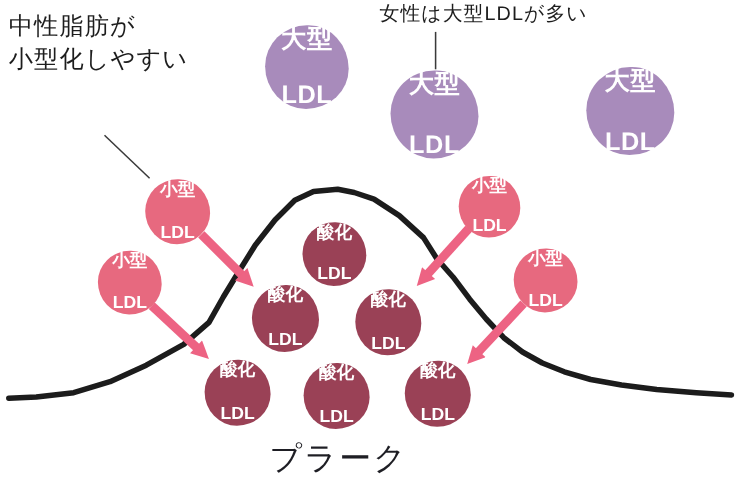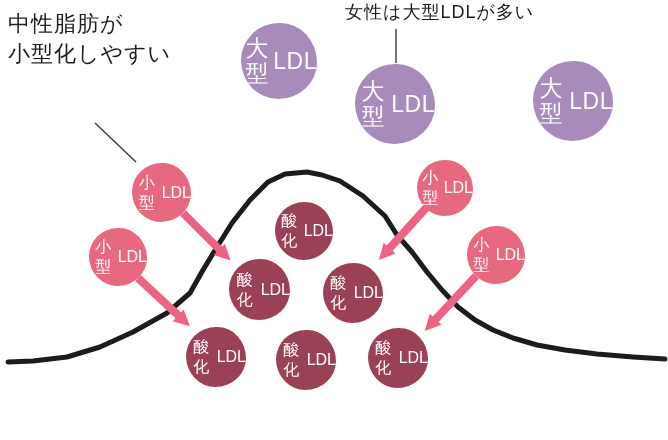--- a/index.html
+++ b/index.html
@@ -39,24 +39,24 @@
     left:245px;top:397px;
     font-size:29px;
     letter-spacing:2px;
     color:#1e1e24;
     font-weight:400;
     white-space:nowrap;
   }
   
   .bubble{
     position:absolute;
-    display:flex;
-    align-items:center;justify-content:flex-end;
+    display:flex;flex-direction:column;
+    align-items:center;justify-content:space-between;
     color:#ffffff;
-    font-weight:normal;
+    font-weight:bold;
     text-align:center;
     border-radius:50% 48% 51% 49% / 49% 52% 48% 51%;
   }
   .bubble .l1,.bubble .l2{display:block;}
   .bubble-large{font-size:23px;line-height:25px;letter-spacing:0.5px;}
   .bubble-small,.bubble-ox{font-size:16px;line-height:20px;}
   .b-large1{left:241px;top:23px;width:76px;height:76px;}
   .b-large2{left:355px;top:64px;width:80px;height:80px;}
   .b-large3{left:533px;top:61px;width:80px;height:80px;}
   .b-small1{left:132px;top:163px;width:59px;height:59px;}
@@ -149,14 +149,15 @@
   </div>
   <div class="bubble bubble-ox b-ox5" style="background: rgb(154, 65, 86);">
     <span class="l1">酸化</span>
     <span class="l2">LDL</span>
   </div>
   <div class="bubble bubble-ox b-ox6" style="background: rgb(154, 65, 86);">
     <span class="l1">酸化</span>
     <span class="l2">LDL</span>
   </div>
 
+  <div class="plaque-label">プラーク</div>
 
 </div>
 
 </body></html>

